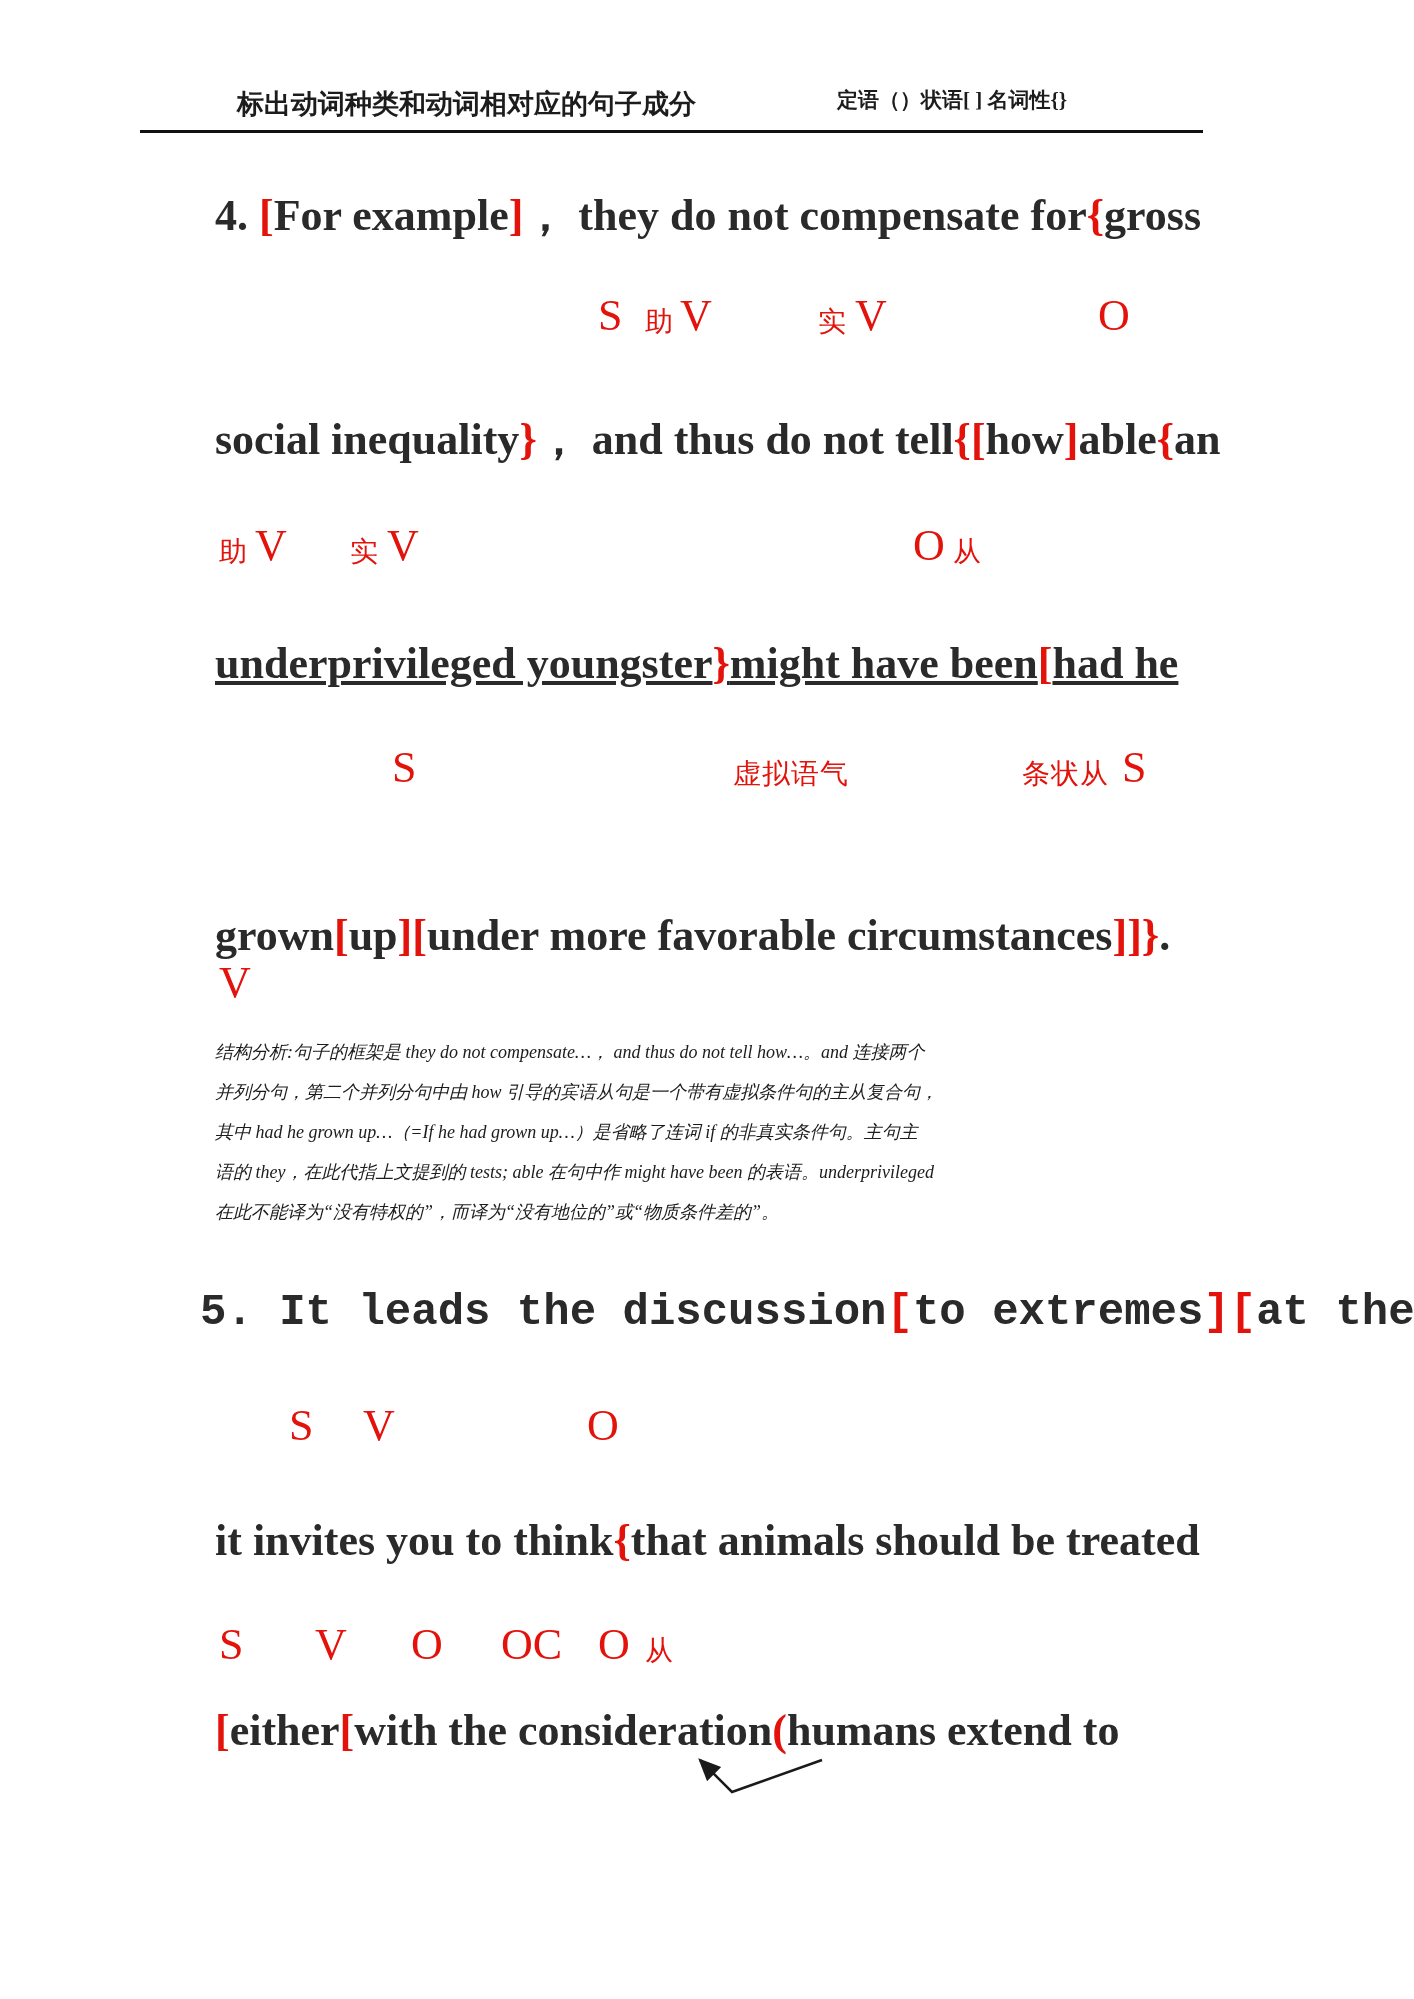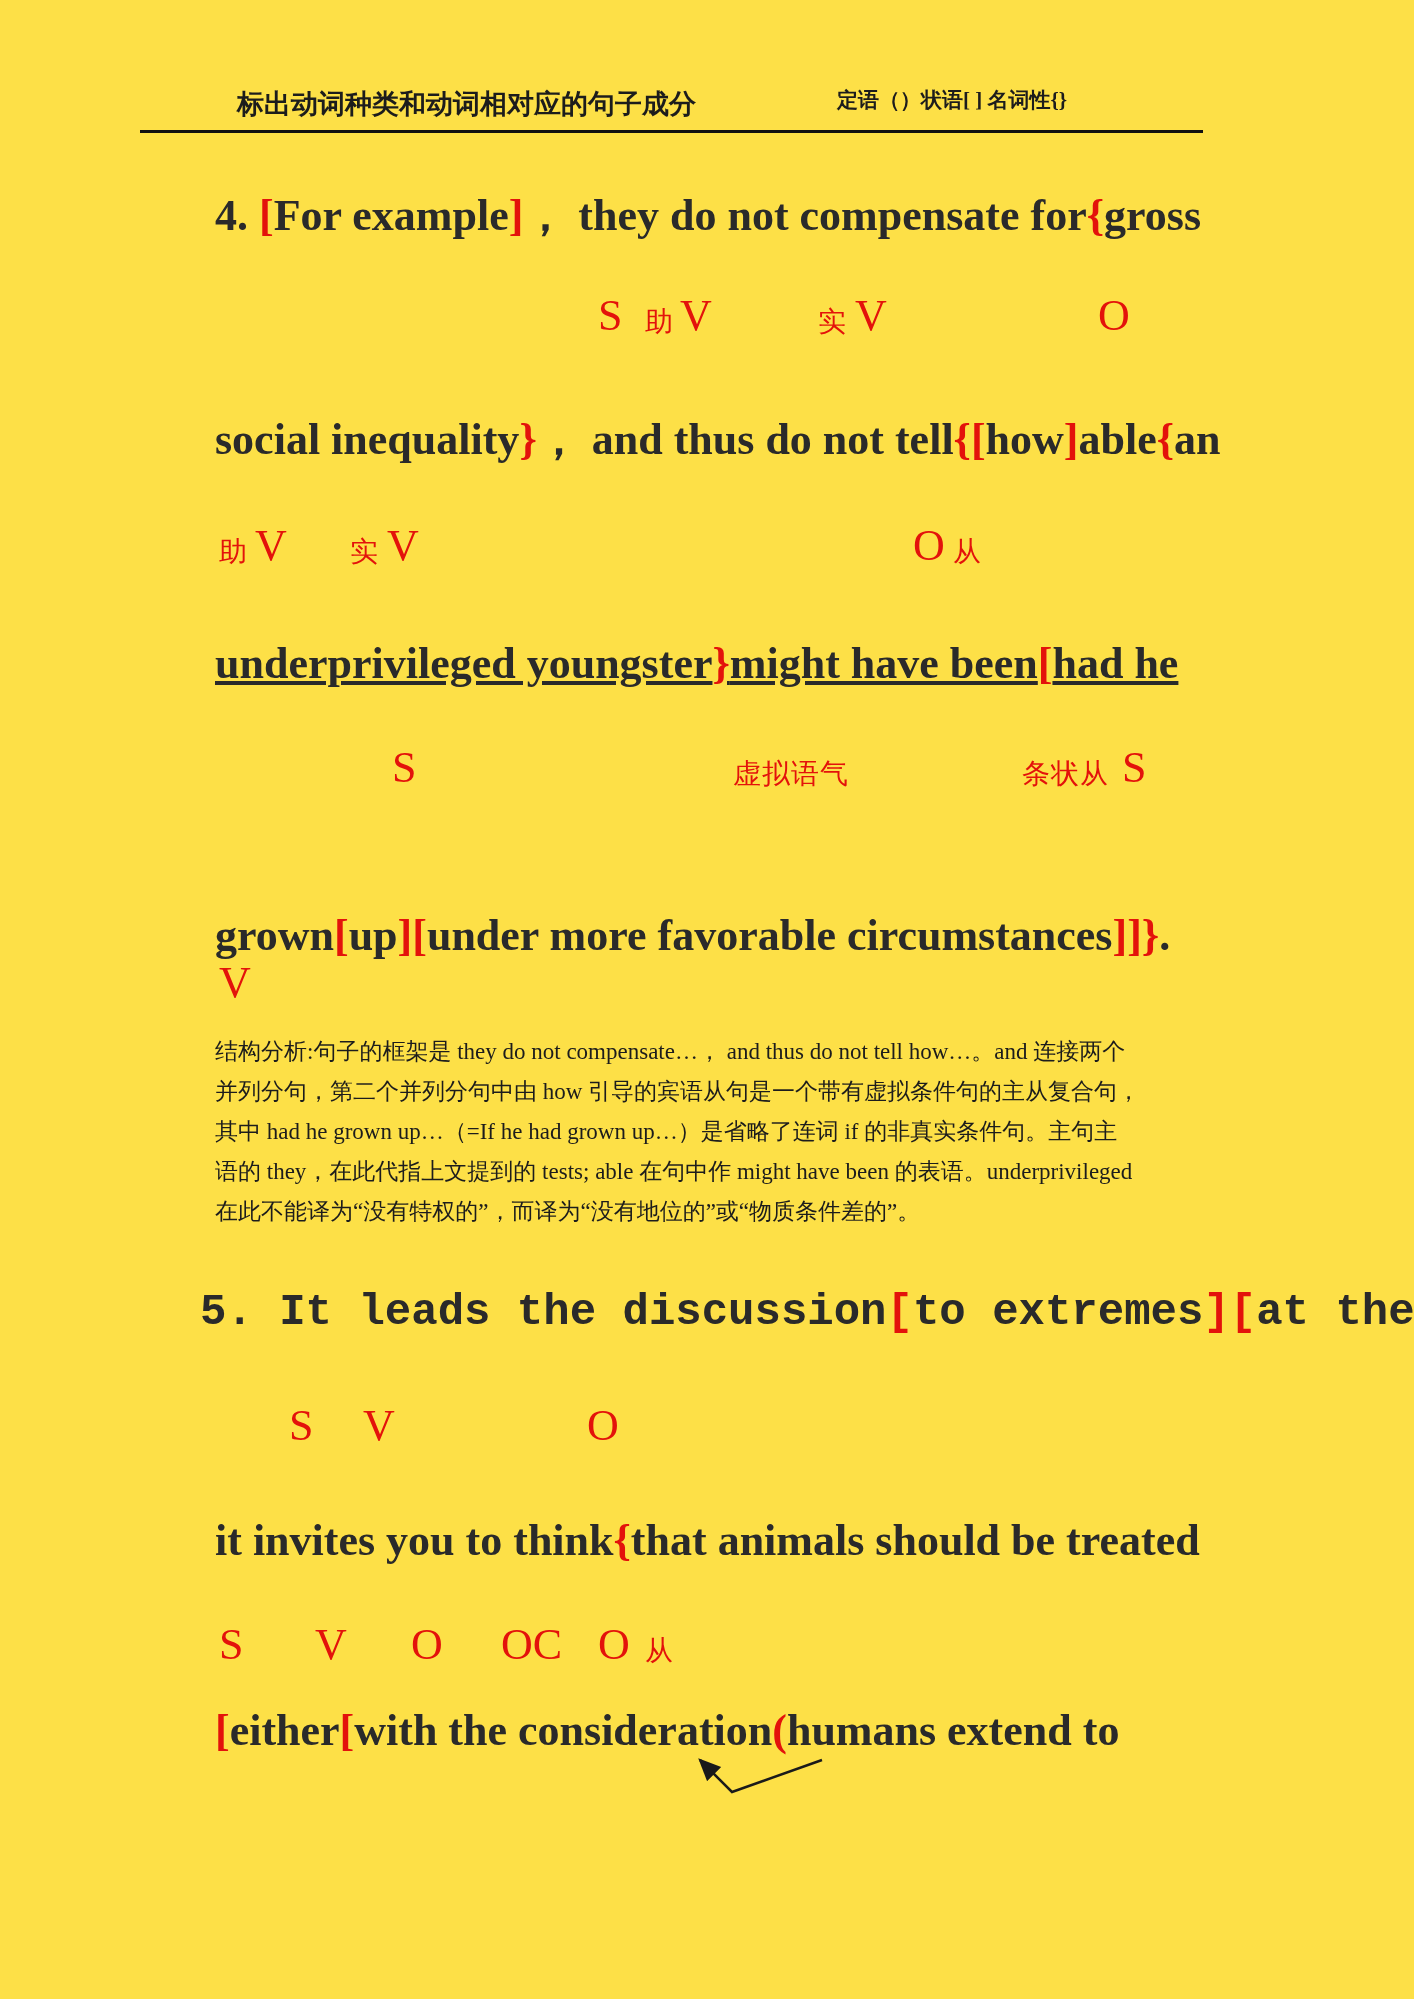--- a/index.html
+++ b/index.html
@@ -1,20 +1,20 @@
 <!DOCTYPE html>
 <html><head>
 <meta charset="utf-8">
 <style>
   html,body{margin:0;padding:0;background:#9a9a9a;}
   .page{
     position:relative;
     width:1414px;height:1999px;
     margin:0 auto;
-    background:#fde047;
+    background:#ffffff;
     font-family:"Liberation Serif","DejaVu Serif",serif;
     overflow:hidden;
   }
   
   .hdr{position:absolute;top:86px;left:0;width:100%;height:40px;}
   .hdr-left{position:absolute;left:237px;top:0;font-size:27px;font-weight:700;color:#1c1c1c;white-space:nowrap;}
   .hdr-right{position:absolute;left:837px;top:0;font-size:21px;font-weight:700;color:#1c1c1c;white-space:nowrap;}
   .hdr-rule{position:absolute;top:130px;left:140px;width:1063px;height:3px;background:#111;}
   
   .sentence{
@@ -24,21 +24,21 @@
   }
   .sentence .red{color:#e3120b;}
   .sentence .blk{color:#2a2a2a;}
   
   .marks{position:absolute;left:0;right:0;height:56px;}
   .marks .mk{position:absolute;bottom:0;color:#e3120b;white-space:nowrap;}
   .marks .mk-L{font-size:44px;font-weight:400;line-height:1;}
   .marks .mk-C{font-size:28px;font-weight:400;line-height:1.15;letter-spacing:1px;}
   
   .analysis{position:absolute;width:1000px;color:#1c1c1c;}
-  .analysis .aline{font-size:23px;line-height:40px;white-space:nowrap;}
+  .analysis .aline{font-size:18px;line-height:40px;white-space:nowrap;font-style:italic;}
   
   .arrow-svg{position:absolute;left:650px;top:1730px;}
   
   .ftr{
     position:absolute;top:1855px;left:0;width:100%;
     text-align:center;font-size:22px;color:#222;
     font-family:"Liberation Sans","DejaVu Sans",sans-serif;
     letter-spacing:2px;
   }
 </style>

